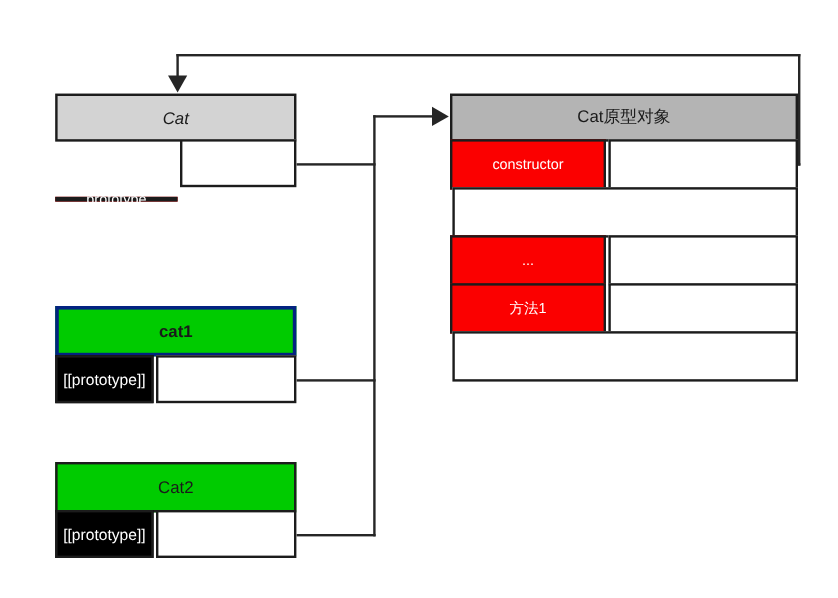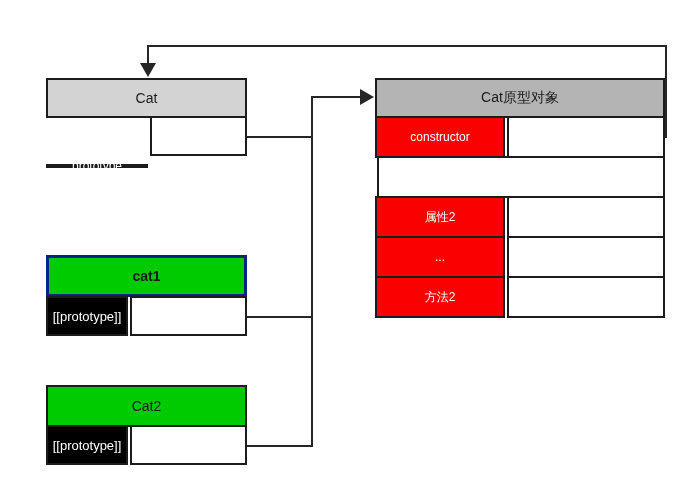--- a/index.html
+++ b/index.html
@@ -20,21 +20,21 @@
     border-top:8px solid transparent; border-bottom:8px solid transparent;
     border-left:14px solid var(--line,#262626);
   }
   
   .box { position:absolute; }
   .hdr {
     height:40px; border:2px solid #1c1c1c; display:flex;
     align-items:center; justify-content:center;
     font-size:14px; color:#1a1a1a;
   }
-  .hdr.light { background:var(--header-light-gray,#d3d3d3); }
+  .hdr.light { background:var(--header-light-gray,#d3d3d3);font-style:italic; }
   .hdr.mid   { background:var(--header-gray,#b4b4b4); }
   .hdr.green-blue {
     background:var(--green,#00cb00);
     border:3px solid var(--cat1-highlight-blue,#032380);
     height:42px;
     font-weight:bold;
   }
   .hdr.green-black {
     background:var(--green,#00cb00);
     border:2px solid #1c1c1c;
@@ -92,29 +92,28 @@
   <div class="box" style="left:375px; top:78px; width:290px;">
     <div class="hdr mid">Cat原型对象</div>
     <div class="prow">
       <div class="pred">constructor</div>
       <div class="pblank"></div>
     </div>
     <div class="prow">
       <div class="pblank"></div>
     </div>
     <div class="prow">
-      <div class="pred">属性2</div>
-      <div class="pblank"></div>
-    </div>
-    <div class="prow">
       <div class="pred">...</div>
       <div class="pblank"></div>
     </div>
     <div class="prow">
-      <div class="pred">方法2</div>
+      <div class="pred">方法1</div>
+      <div class="pblank"></div>
+    </div>
+    <div class="prow">
       <div class="pblank"></div>
     </div>
   </div>
 
   <div class="box" style="left:46px; top:255px; width:201px;">
     <div class="hdr green-blue">cat1</div>
     <div class="row" style="margin-top:-1px;">
       <div class="cell blackcell">[[prototype]]</div>
       <div class="cell blank"></div>
     </div>

